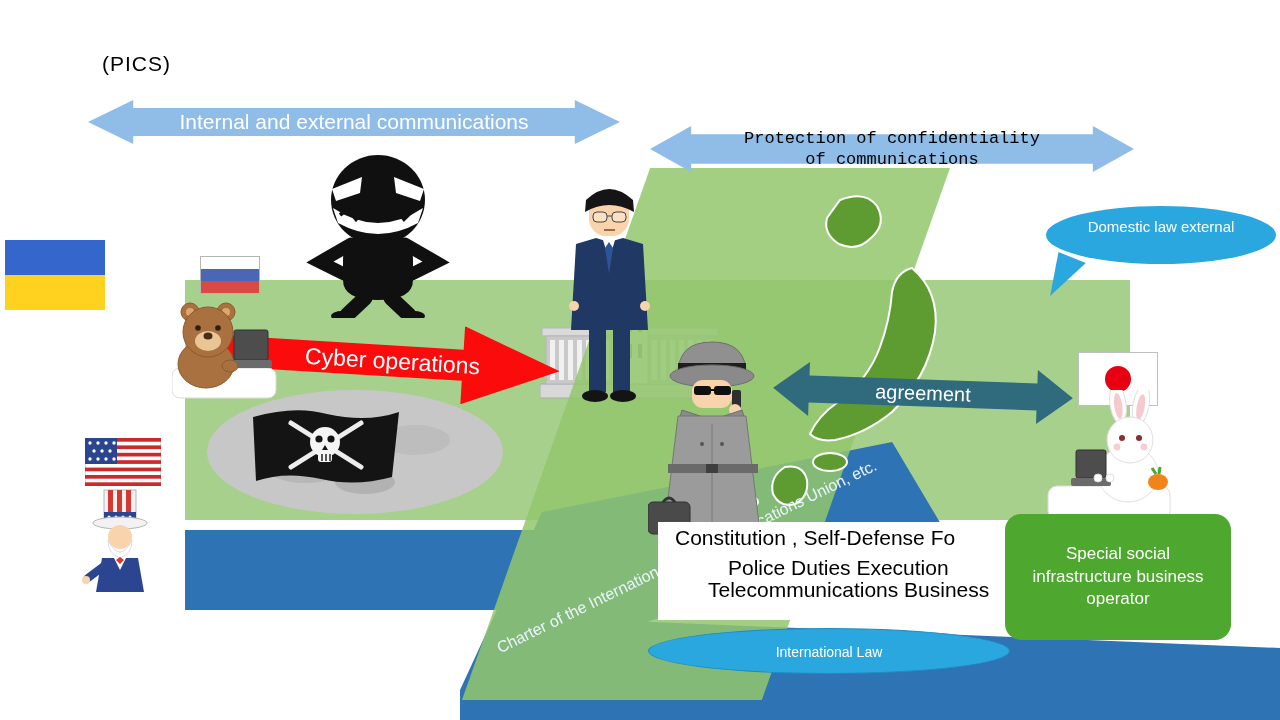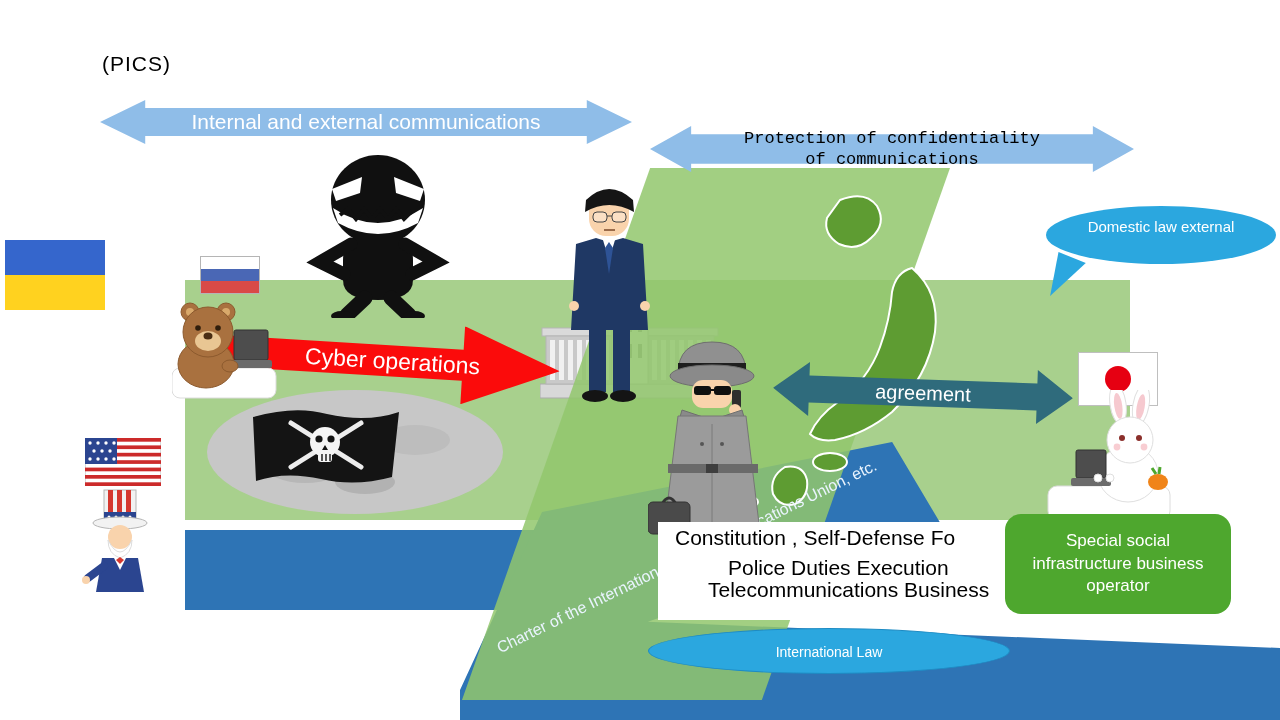--- a/index.html
+++ b/index.html
@@ -8,21 +8,21 @@
          font-family:"Liberation Sans",sans-serif;}
   .abs{position:absolute;}
 
   
   [data-name="pics-label"]{left:60px;top:52px;font-size:21px;color:#000;letter-spacing:1px;margin-left:42px;}
 
   
   .dblarrow{background:#8FBDE8;
     clip-path:polygon(0% 50%,8.5% 0%,8.5% 18%,91.5% 18%,91.5% 0%,100% 50%,91.5% 100%,91.5% 82%,8.5% 82%,8.5% 100%);
     text-align:center;color:#FFF;}
-  [data-name="internal-external-arrow"]{left:100px;top:100px;width:532px;height:44px;line-height:44px;font-size:21px;}
+  [data-name="internal-external-arrow"]{left:88px;top:100px;width:532px;height:44px;line-height:44px;font-size:21px;}
   [data-name="protection-arrow"]{left:650px;top:126px;width:484px;height:46px;}
   [data-name="protection-arrow-label"]{left:732px;top:128px;width:320px;text-align:center;
     font-size:17px;line-height:21px;color:#000;font-family:Liberation Mono, monospace;}
 
   
   [data-name="ground-plane"]{left:185px;top:280px;width:945px;height:240px;background:#A8D08D;}
   [data-name="international-law-plane-left"]{left:185px;top:530px;width:360px;height:80px;background:#2E74B5;}
   [data-name="international-law-plane"]{left:460px;top:442px;width:820px;height:278px;background:#2E74B5;
     clip-path:polygon(0% 89.2%,10% 25.2%,52.7% 0%,58.5% 28.8%,22.9% 64.7%,100% 74.1%,100% 100%,0% 100%);}
   [data-name="domestic-law-plane"]{left:460px;top:168px;width:490px;height:532px;
@@ -67,21 +67,21 @@
   [data-name="rabbit-with-laptop-icon"]{left:1046px;top:390px;width:128px;height:138px;}
 
   
   [data-name="law-text-box"]{left:658px;top:522px;width:352px;height:98px;background:#FFF;}
   .lawline{position:absolute;font-size:21px;color:#000;white-space:nowrap;}
   [data-name="law-line-1"]{left:17px;top:4px;}
   [data-name="law-line-2"]{left:70px;top:34px;}
   [data-name="law-line-3"]{left:10px;top:56px;margin-left:40px;}
 
   
-  [data-name="operator-box"]{left:1005px;top:514px;width:226px;height:100px;background:#4EA72E;border-radius:16px;
+  [data-name="operator-box"]{left:1005px;top:514px;width:226px;height:126px;background:#4EA72E;border-radius:16px;
     display:flex;align-items:center;justify-content:center;text-align:center;color:#FFF;font-size:17px;
     line-height:1.35;padding:6px 14px;box-sizing:border-box;}
   [data-name="international-law-ellipse"]{left:648px;top:628px;width:362px;height:46px;background:#2BA7DF;
     border:1px solid #1E8BC3;border-radius:50%;text-align:center;line-height:46px;font-size:14px;color:#FFF;
     box-sizing:border-box;}
   [data-name="domestic-law-bubble"]{left:1046px;top:206px;width:230px;height:58px;background:#2BA7DF;
     border-radius:50%;text-align:center;color:#FFF;font-size:15px;line-height:19px;padding-top:11px;
     box-sizing:border-box;}
   [data-name="domestic-law-bubble-tail"]{left:1048px;top:252px;width:42px;height:44px;background:#2BA7DF;
     clip-path:polygon(5% 100%,25% 0%,90% 25%);}

